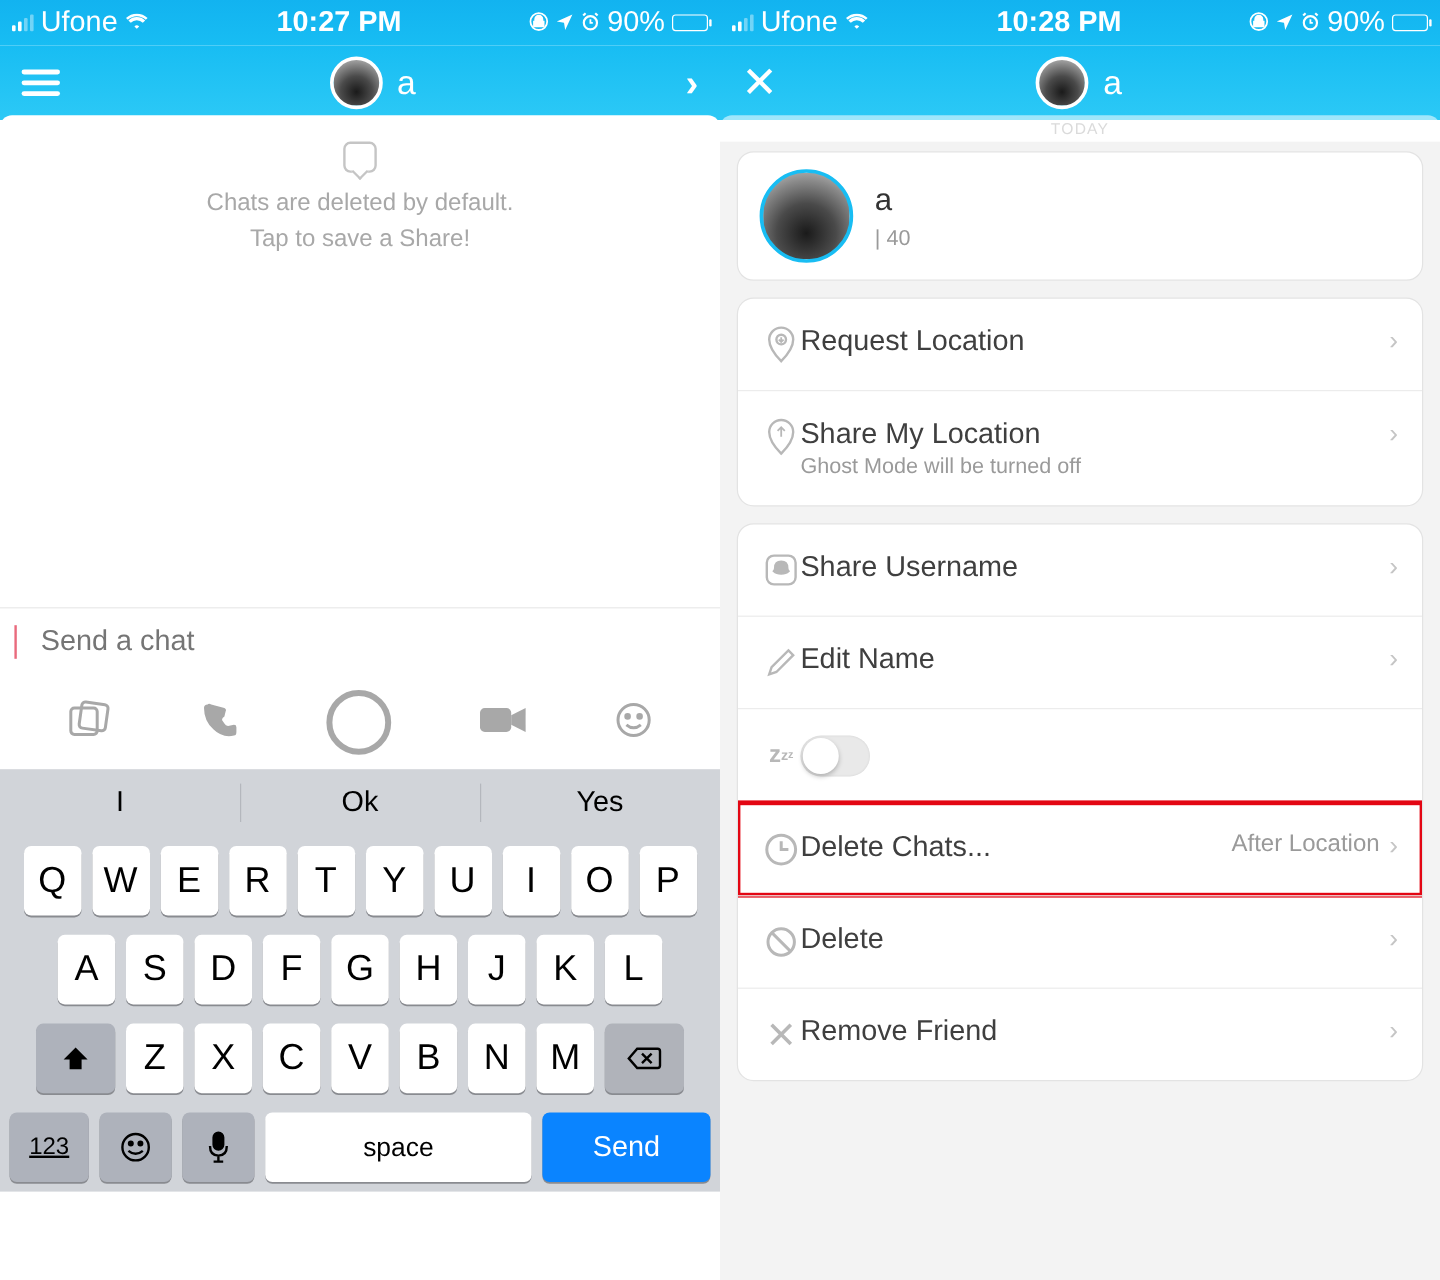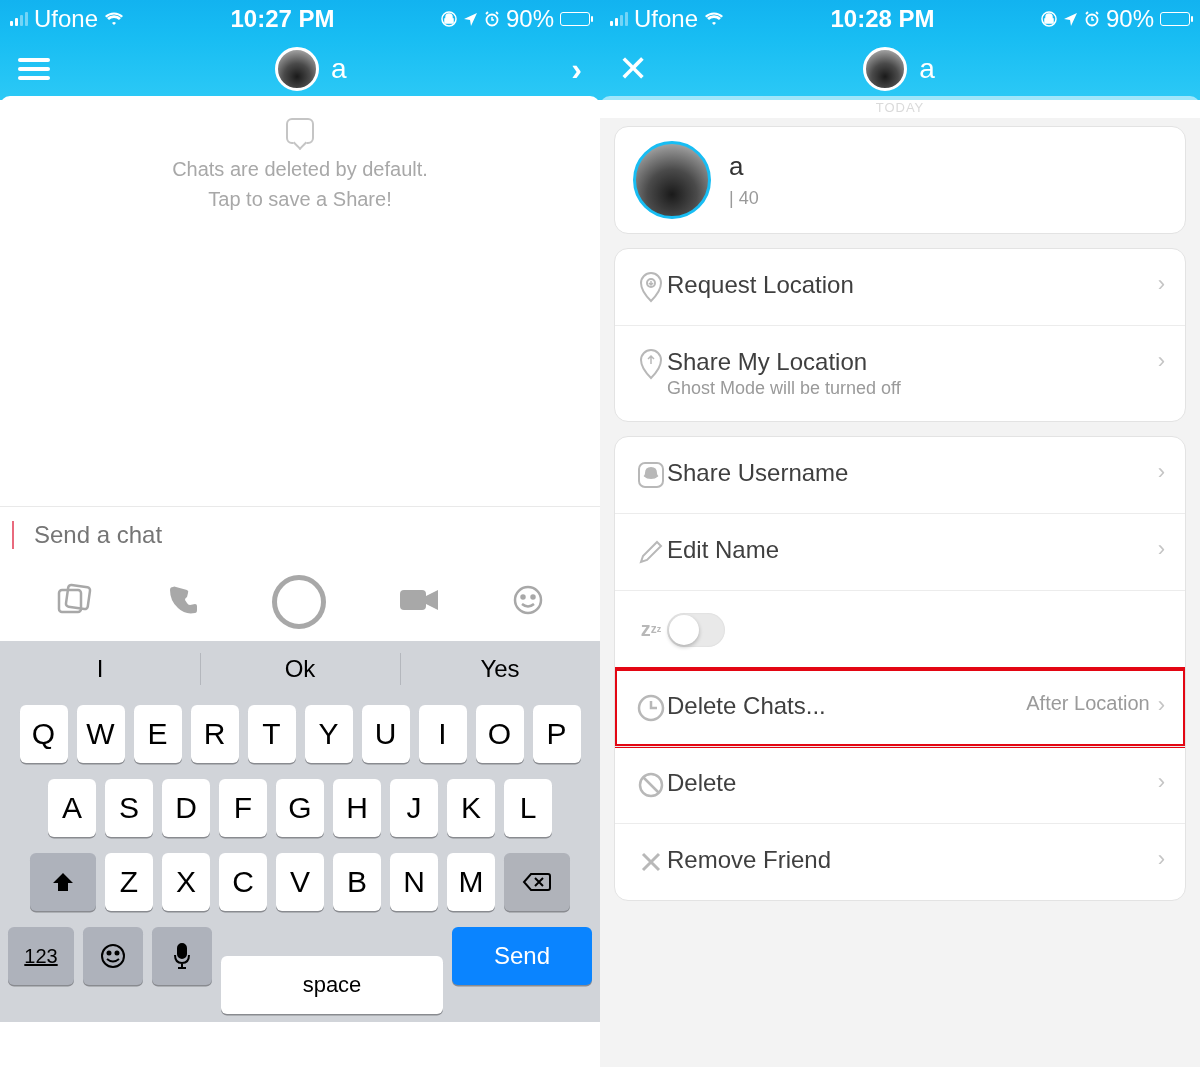--- a/index.html
+++ b/index.html
@@ -40,21 +40,21 @@
   .action-icon { color: #a8a8a8; }
   .camera-btn { width: 54px; height: 54px; border: 5px solid #a8a8a8; border-radius: 50%; }
 
   
   .keyboard { background: #d1d4d9; }
   .suggestions { display: flex; height: 56px; }
   .sug { flex: 1; display: flex; align-items: center; justify-content: center; font-size: 24px; color: #000; position: relative; }
   .sug + .sug::before { content: ''; position: absolute; left: 0; top: 12px; bottom: 12px; width: 1px; background: #b4b7bd; }
   .key-row { display: flex; justify-content: center; gap: 9px; padding: 8px 8px; }
   .key { background: #fff; border-radius: 6px; height: 58px; min-width: 48px; display: flex; align-items: center; justify-content: center; font-size: 30px; box-shadow: 0 1.5px 0 #898b90; }
-  .key.wide { flex: 1; margin-top: 29px; }
+  .key.wide { flex: 1; }
   .key.gray { background: #aeb2bb; text-decoration: underline; }
   .key.dark { background: #b0b3ba; }
   .key.send { background: #0a84ff; color: #fff; font-size: 24px; }
   .key.space { font-size: 22px; }
   .key.num { font-size: 20px; }
 
   
   .today-label { text-align: center; color: #bdbdbd; font-size: 13px; letter-spacing: 1px; padding: 4px 0 3px; background: #fff; border-radius: 10px 10px 0 0; margin-top: -4px; opacity: 0.55; }
   .sheet { background: #f3f3f3; padding: 8px 14px 20px; height: calc(1067px - 38px - 62px - 18px); }
   .card { background: #fff; border: 1px solid #e3e3e3; border-radius: 14px; margin-bottom: 14px; overflow: hidden; }

